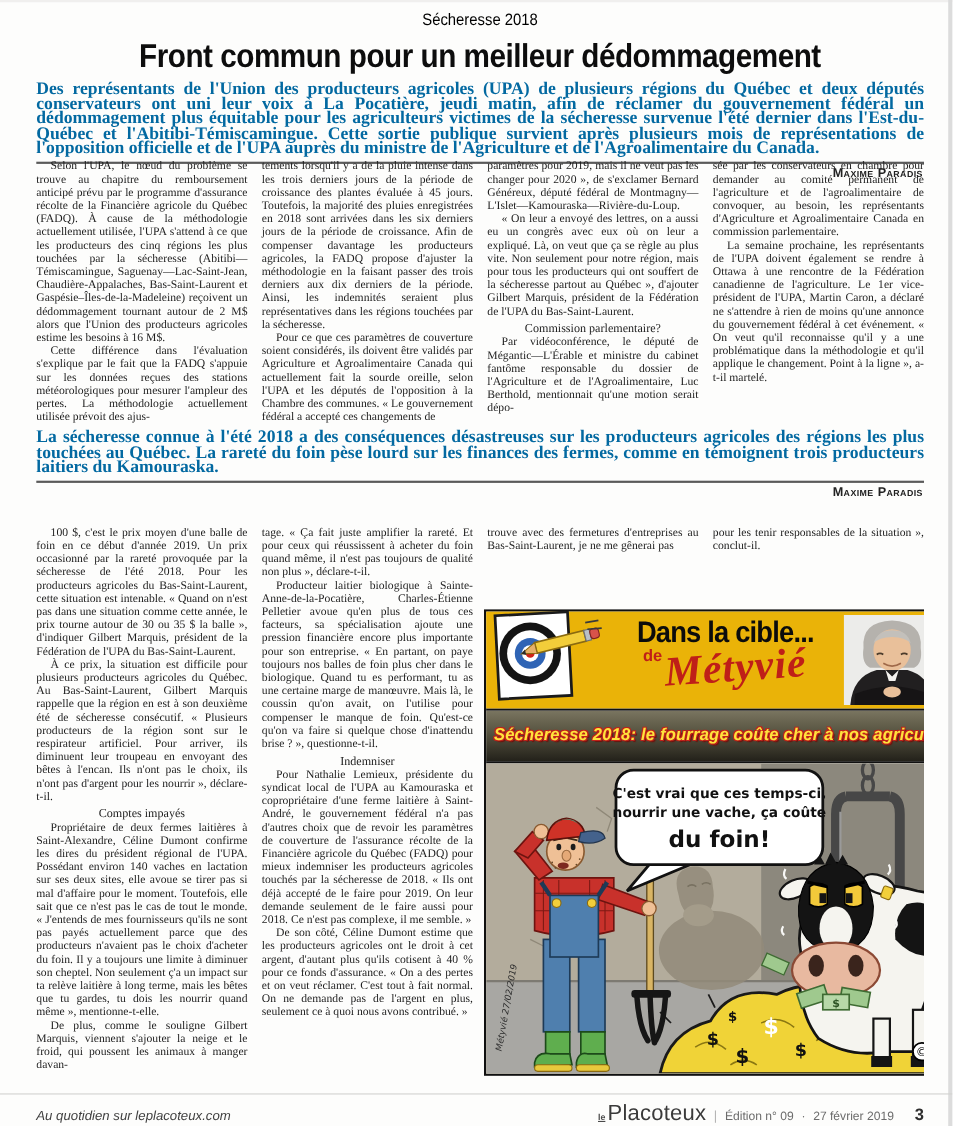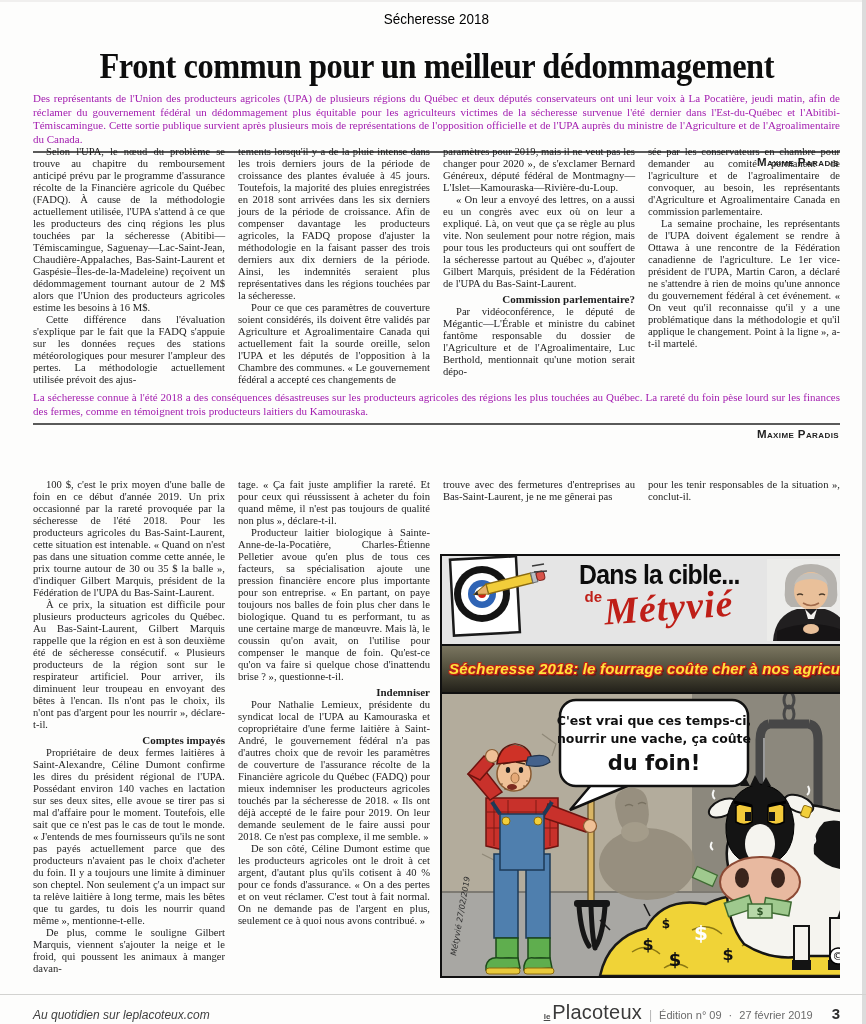--- a/index.html
+++ b/index.html
@@ -8,45 +8,45 @@
     position:relative; width:866px; height:1024px; margin:0 auto;
     background:#fdfdfc; overflow:hidden; color:#1c1c1c;
     font-family:"Liberation Serif", serif;
     box-shadow: inset -4px 0 0 #dcdcdc, inset 0 2px 0 #f0efee;
   }
   
   .sec-art1head { position:absolute; top:10px; left:33px; width:807px; }
   .kicker { text-align:center; font-family:"Liberation Sans",sans-serif; font-size:15px; color:#000000; }
   .kicker span, .headline span { display:inline-block; transform:scaleX(0.9); transform-origin:center; }
   .headline { text-align:center; font-family:"Liberation Sans",sans-serif; font-weight:700; color:#0d0d0d; letter-spacing:-0.5px; }
-  .headline1 { font-size:36px; margin:18px 0 5px;font-family:Liberation Serif, serif; }
+  .headline1 { font-size:30px; margin:8px 0 5px; }
   .headline2 { font-size:27px; margin:0 0 5px; }
   .deck {
-    font-weight:400; font-size:11px; line-height:13.6px; text-align:justify; color:#a21caf;
+    font-weight:700; font-size:16px; line-height:13.6px; text-align:justify; color:#0369a1;
   }
   .rule { border-top:2.5px solid #5a5a5a; margin-top:5px; }
   .byline {
     text-align:right; font-family:"Liberation Sans",sans-serif; font-weight:700;
     font-variant:small-caps; font-size:11.5px; letter-spacing:0.4px; padding:3px 1px 0 0; color:#222;
   }
   
   .sec-art1body { position:absolute; top:146px; left:33px; width:807px; height:243px; overflow:hidden; }
   .sec-art2head { position:absolute; top:391px; left:33px; width:807px; }
   .sec-art2body { position:absolute; top:479px; left:33px; width:807px; height:519px; overflow:hidden; }
   .cols { display:flex; gap:13px; height:100%; }
   .col { flex:0 0 192px; width:192px; font-size:10.6px; line-height:12px; text-align:justify; color:#1d1d1d; }
   .para { text-indent:13px; }
   .cont { text-indent:0; }
-  .subhead { font-weight:700; text-align:right; font-size:11px; margin:3px 0 1px; text-indent:0; }
+  .subhead { font-weight:400; text-align:center; font-size:11px; margin:3px 0 1px; text-indent:0; }
   
   .cartoon {
     position:absolute; left:407px; top:75px; width:420px; height:424px;
     border:2px solid #101010; background:#fff; display:flex; flex-direction:column; z-index:5;
   }
-  .cartoon-header { position:relative; height:88px; background:#e5e5e5; flex:0 0 auto; }
+  .cartoon-header { position:relative; height:88px; background:#eab308; flex:0 0 auto; }
   .target-logo { position:absolute; left:2px; top:-4px; }
   .brand { position:absolute; left:112px; top:4px; width:210px; text-align:center; }
   .brand-title { font-family:"Liberation Sans",sans-serif; font-weight:700; font-size:27px; letter-spacing:-0.8px; color:#0c0c0c; display:inline-block; transform:scaleX(0.92); white-space:nowrap; }
   .brand-sub { margin-top:-6px; white-space:nowrap; }
   .brand-de { font-family:"Liberation Sans",sans-serif; font-weight:700; font-size:15px; color:#bf1f18; vertical-align:18px; margin-right:2px; }
   .brand-name { font-family:"Liberation Serif",serif; font-weight:700; font-style:italic; font-size:38px; color:#bf1f18; display:inline-block; transform:rotate(-4deg); letter-spacing:1px; }
   .host-photo { position:absolute; right:3px; top:3px; }
   .caption-band {
     height:50px; flex:0 0 auto; display:flex; align-items:center; padding-left:7px; overflow:hidden;
     background:linear-gradient(#7a7560 0%, #55523f 45%, #23211a 100%); border-top:2px solid #101010; border-bottom:2px solid #101010;

